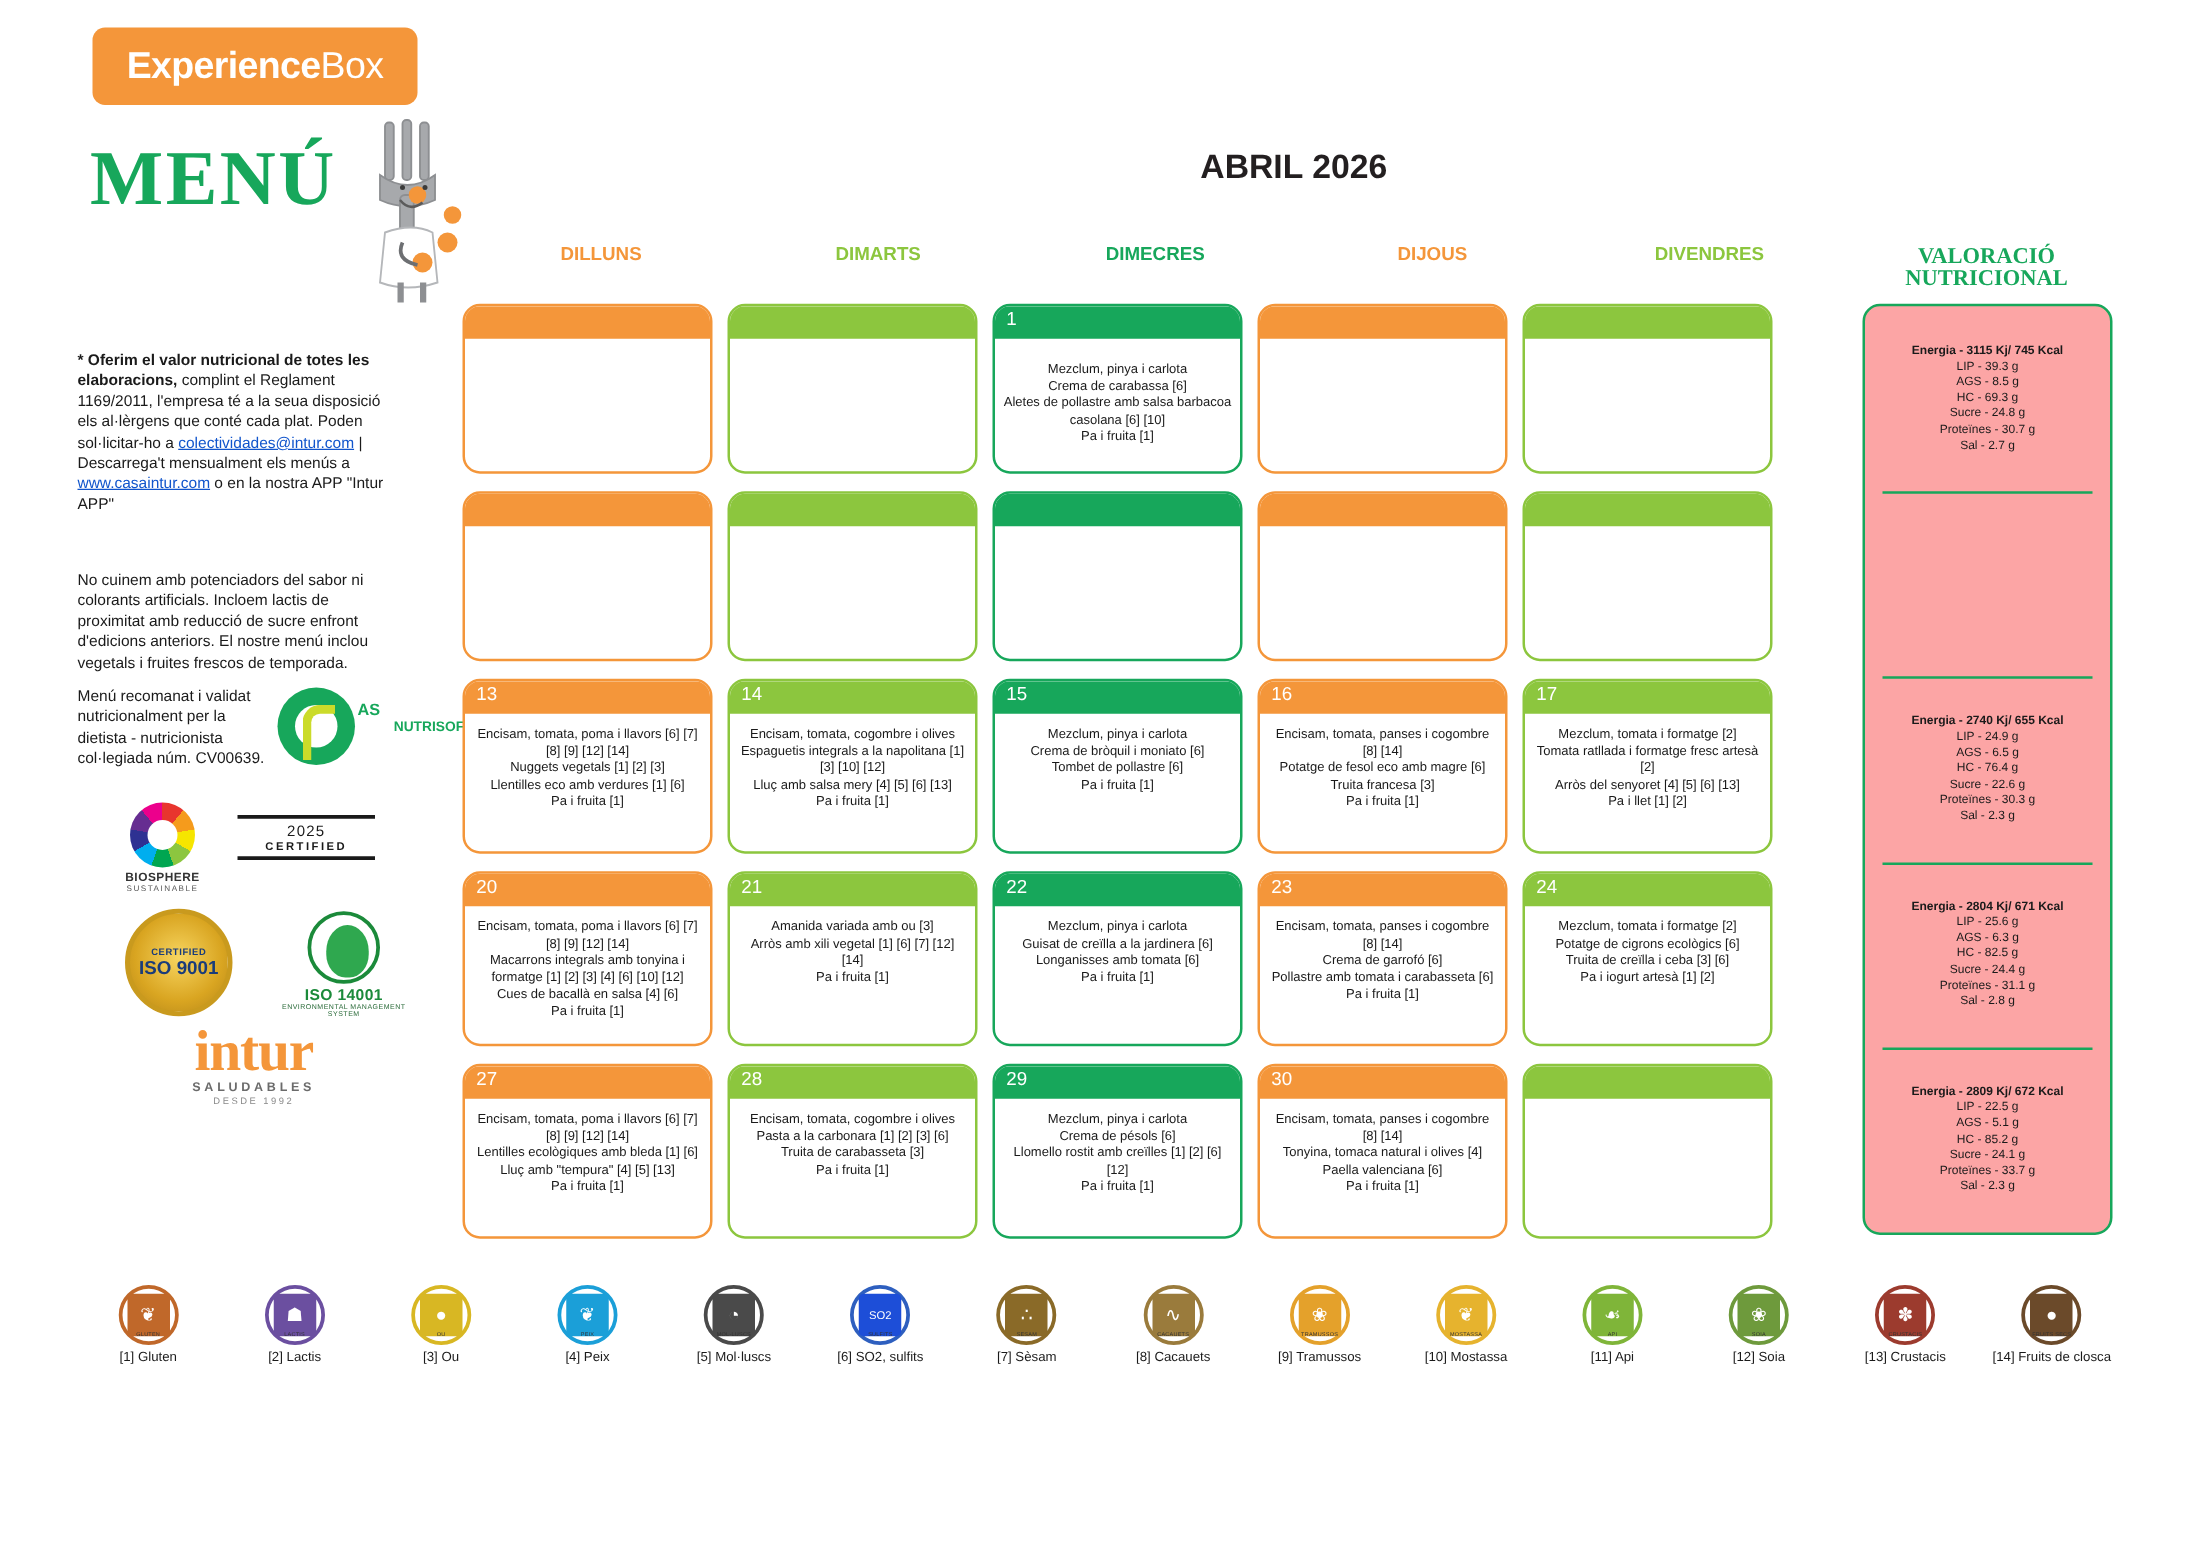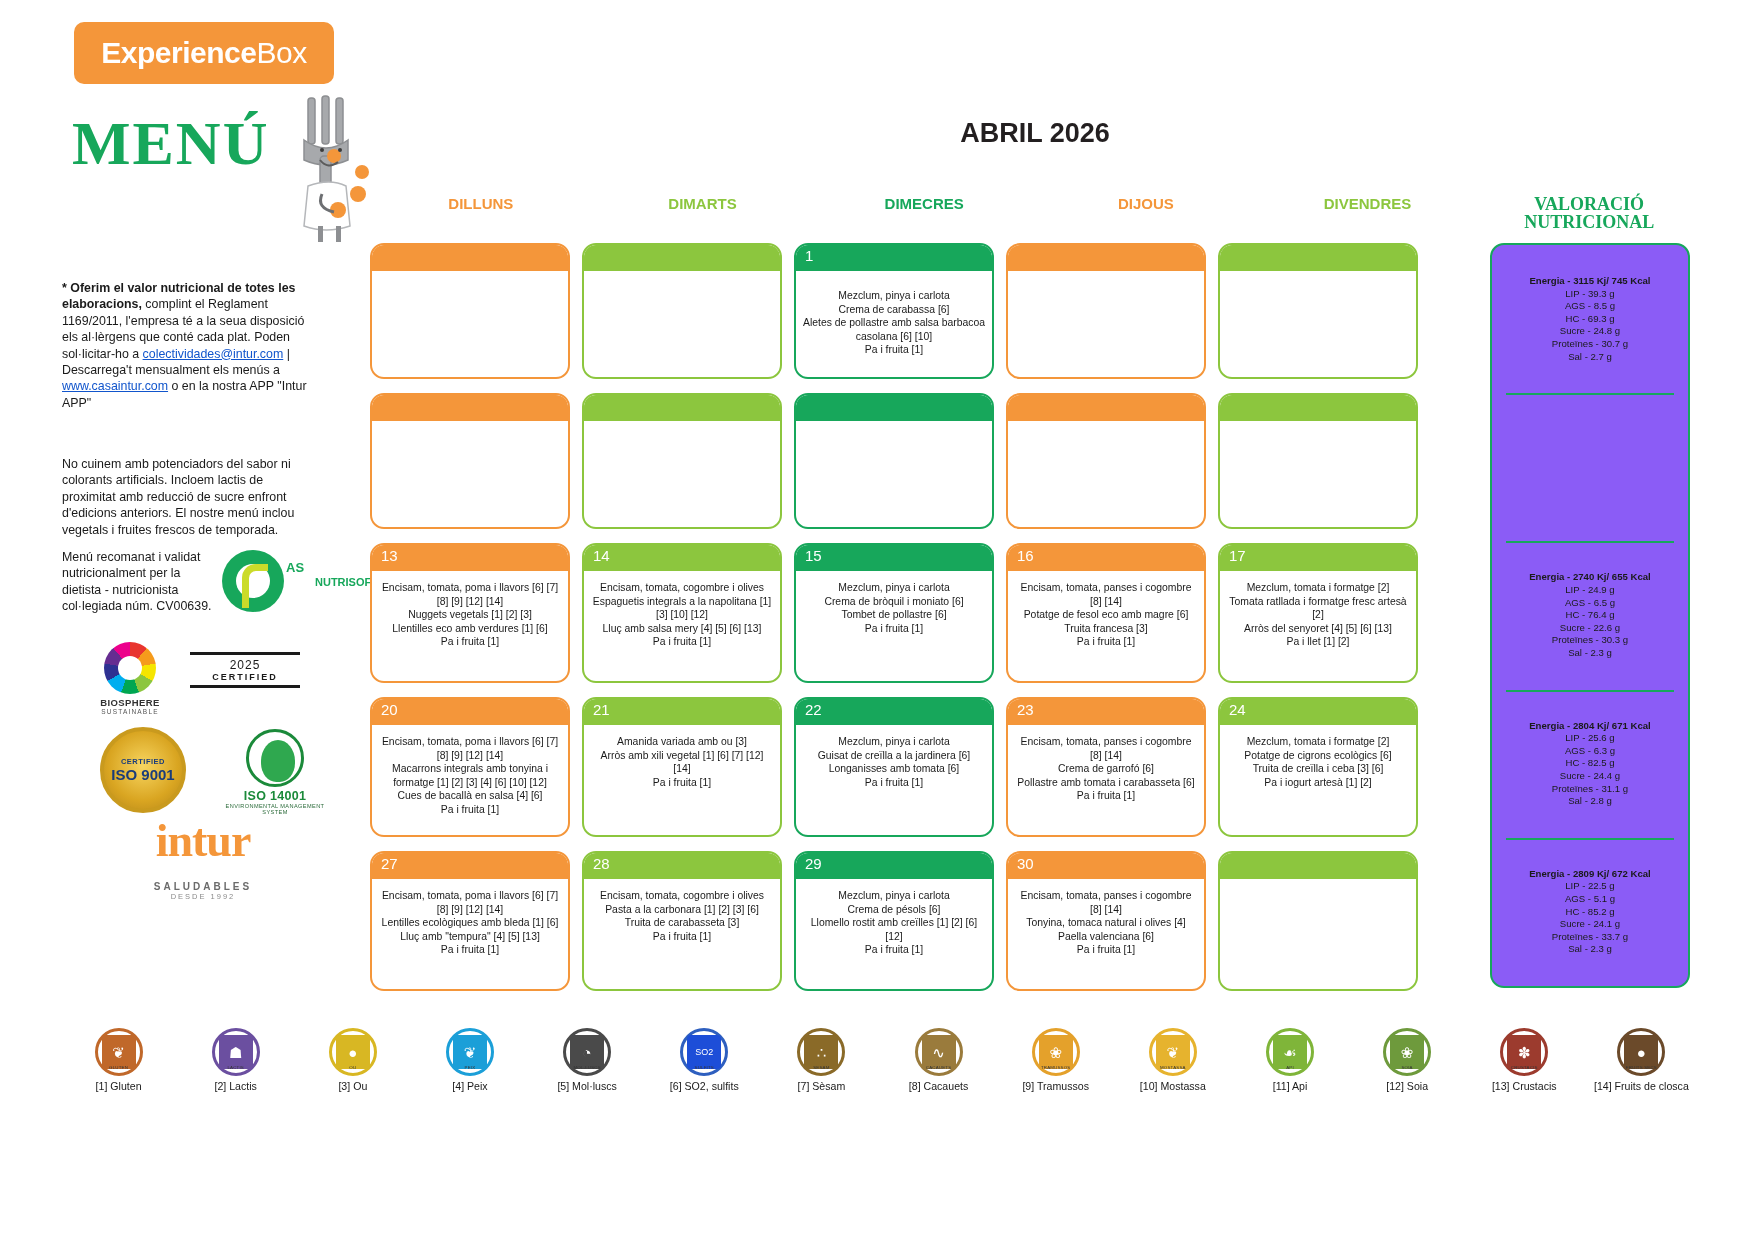--- a/index.html
+++ b/index.html
@@ -94,21 +94,21 @@
   .iso-globe { width:58px; height:58px; border-radius:50%; margin:0 auto; background:#ffffff;
     border:3px solid #1b8a3a; position:relative; overflow:hidden; }
   .iso-globe:before{content:"";position:absolute;left:12px;top:8px;width:34px;height:42px;border-radius:50% 50% 45% 45%;
     background:#2fa84f;}
   .iso-14001 .lbl { font-size:12.5px; font-weight:bold; color:#1b8a3a; margin-top:2px; letter-spacing:.3px; }
   .iso-14001 .sub { font-size:5.6px; color:#2b6b3a; letter-spacing:.4px; }
 
   .casaintur { position:absolute; left:18px; top:795px; width:250px; text-align:center; }
   .casaintur .l1 { font-size:46px; font-weight:bold; color:#17A75B; font-family:"Liberation Serif", serif; line-height:48px; letter-spacing:-1px;}
   .casaintur .l2 { font-size:46px; font-weight:bold; color:#F4963A; font-family:"Liberation Serif", serif; line-height:48px; letter-spacing:-1px;}
-  .casaintur .l3 { font-size:10px; font-weight:bold; color:#6b6b6b; letter-spacing:3px; margin-top:16px;}
+  .casaintur .l3 { font-size:10px; font-weight:bold; color:#6b6b6b; letter-spacing:3px; margin-top:0;}
   .casaintur .l4 { font-size:7.5px; color:#8a8a8a; letter-spacing:2px; }
   .cal-title-wrap { position:absolute; left:370px; top:118px; width:1330px; text-align:center; }
   .cal-title-wrap .t { font-size:27px; font-weight:bold; color:#231f20; }
 
   .weekdays { position:absolute; left:370px; top:195px; width:1330px; display:flex; }
   .weekday { flex:1; text-align:center; font-size:15px; font-weight:bold; }
   .weekday.w1 { color:#F4963A; }
   .weekday.w2 { color:#8CC63E; }
   .weekday.w3 { color:#17A75B; }
   .weekday.w4 { color:#F4963A; }
@@ -142,21 +142,21 @@
   .row-r3 .cell { height:140px; }
   .row-r4 .cell { height:140px; }
   .row-r5 .cell { height:140px; }
 
   .row-r1 .cell .items, .row-r2 .cell .items { padding-top:18px; }
   .row-r3 .cell .items, .row-r4 .cell .items, .row-r5 .cell .items { padding-top:10px; }
 
   
   .nutri-col {
     position:absolute; left:1490px; top:243px; width:200px;
-    height:745px; border:2px solid #17A75B; border-radius:14px; background:#8b5cf6;
+    height:745px; border:2px solid #17A75B; border-radius:14px; background:#fca5a5;
     display:flex; flex-direction:column;
   }
   .nutri-block {
     flex:1; display:flex; flex-direction:column; align-items:center; justify-content:center;
     position:relative;
   }
   .nutri-block + .nutri-block:before{
     content:""; position:absolute; left:14px; right:14px; top:0; height:2px; background:#17A75B;
   }
   .nutri-block .line { font-size:9.6px; line-height:12.6px; color:#1a1a1a; text-align:center; }

